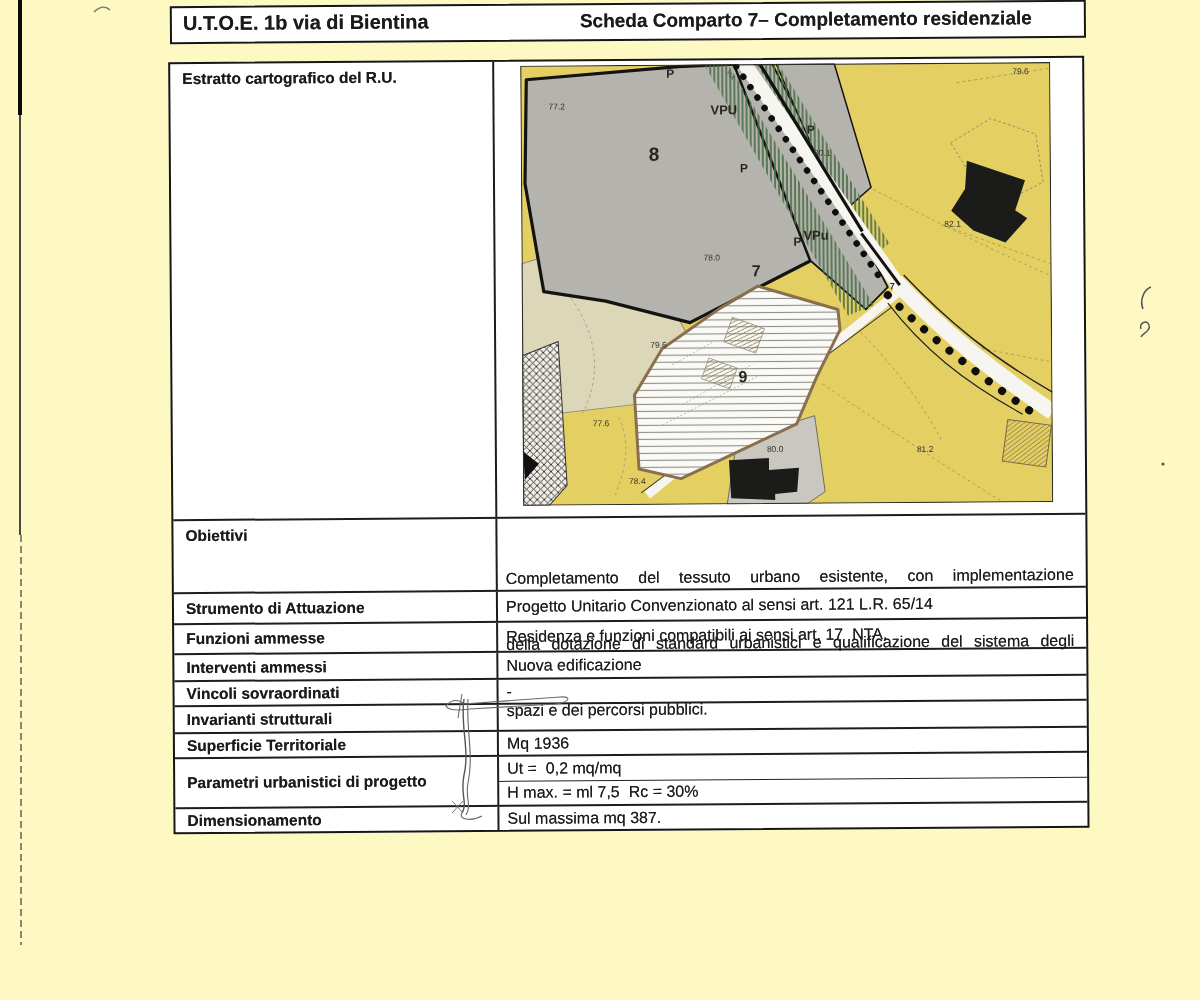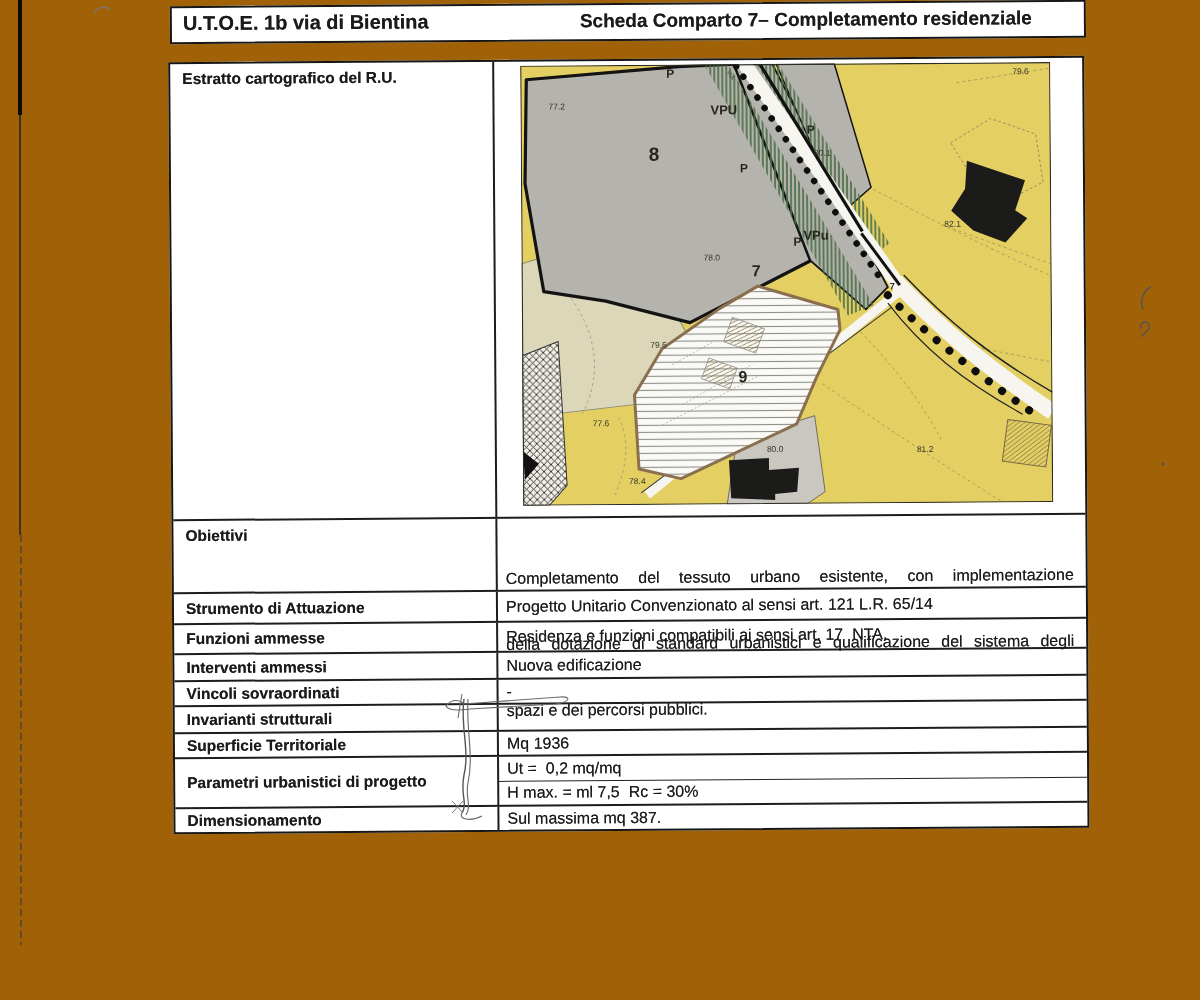--- a/index.html
+++ b/index.html
@@ -1,17 +1,17 @@
 <!DOCTYPE html>
 <html><head>
 <meta charset="utf-8">
 <style>
   html,body{margin:0;padding:0;}
   body{width:1200px;height:1000px;background:#fdfdfc;font-family:"Liberation Sans",sans-serif;color:#1b1b19;overflow:hidden;}
-  .page{position:relative;width:1200px;height:1000px;background:#a16207;}
+  .page{position:relative;width:1200px;height:1000px;background:#fef9c3;}
   .sheet{position:absolute;left:0;top:0;width:1200px;transform:rotate(-0.4deg);transform-origin:200px 40px;}
   .doc-text{text-shadow:0 0 .5px rgba(25,25,22,.75);}
   
   .header-box{position:absolute;left:170px;top:6px;width:912px;height:34px;border:2.5px solid #161614;background:#fff;}
   .header-left{position:absolute;left:11px;top:4px;font-size:20px;font-weight:700;white-space:nowrap;}
   .header-right{position:absolute;left:408px;top:5px;font-size:19px;font-weight:700;white-space:nowrap;}
   
   .table{position:absolute;left:168px;top:62px;width:912px;border:2px solid #161614;background:#fff;}
   .row{display:flex;border-top:2px solid #1d1d1b;}
   .row.first{border-top:none;}

